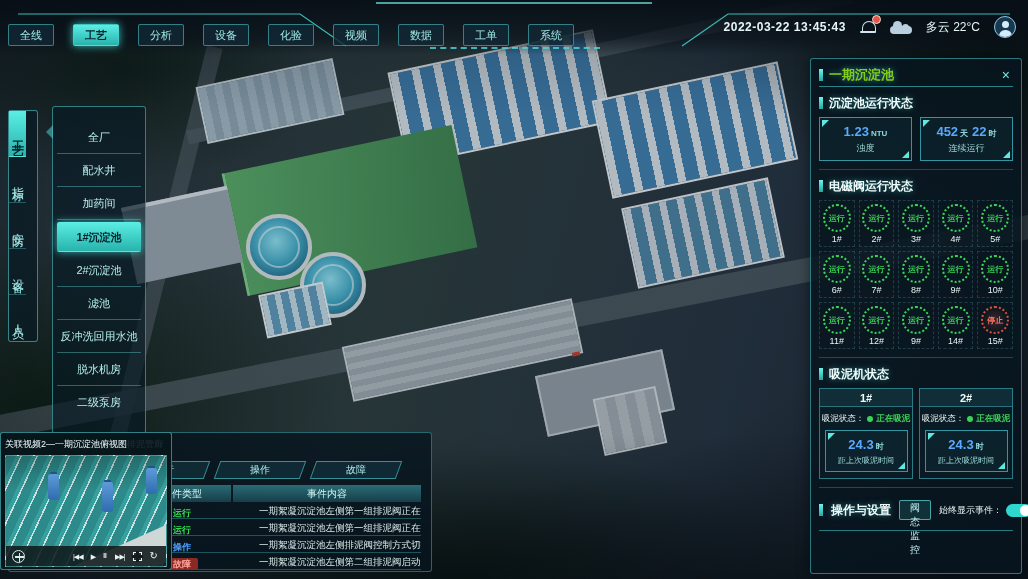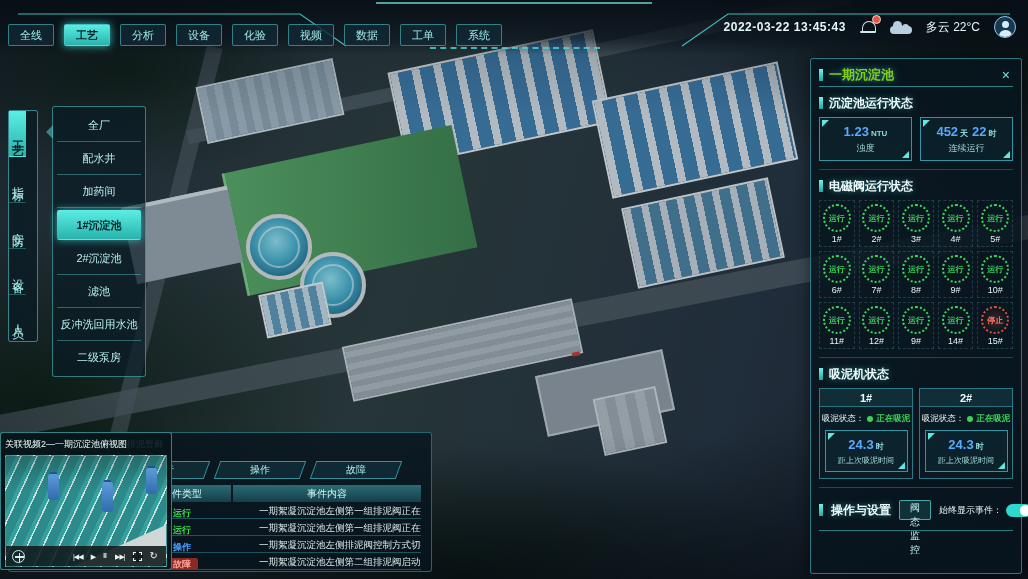--- a/index.html
+++ b/index.html
@@ -22,21 +22,21 @@
     background: radial-gradient(ellipse at 45% 45%, transparent 50%, rgba(4,10,16,.55) 95%),
                 linear-gradient(rgba(8,16,26,.35), rgba(6,12,20,.15) 20%, rgba(6,12,20,.15) 75%, rgba(4,10,16,.5)); }
   .pond { border-radius:50%; border:4px solid #cfd8da;
     background: radial-gradient(circle at 45% 40%, #8fdcec 0%, #44a8c4 45%, #236f8e 80%, #1b5a75 100%); }
   .pond::after { content:""; position:absolute; inset:8px; border-radius:50%; border:2px solid rgba(240,248,250,.55); }
 
   
   #header { position:absolute; left:0; top:0; width:1028px; height:55px; z-index:6;
     background: linear-gradient(180deg, rgba(7,14,22,.92), rgba(7,14,22,.55) 70%, transparent); }
   #hdr-deco { position:absolute; left:0; top:0; pointer-events:none; }
-  #nav-tabs { position:absolute; left:8px; top:24px; display:flex; gap:10px;align-items:flex-end; }
+  #nav-tabs { position:absolute; left:8px; top:24px; display:flex; gap:19px;align-items:flex-end; }
   .nav-tab { width:46px; height:22px; font-size:11px; cursor:pointer;
     color:#9fe8e6; background:rgba(16,40,52,.8); border:1px solid rgba(80,205,210,.55);
     border-radius:2px; font-family:inherit; }
   .nav-tab[data-active="true"] { background:linear-gradient(#5beee4,#28b3ac); color:#04222a; font-weight:bold;
     box-shadow:0 0 8px rgba(70,230,220,.8); }
   #title-wrap { position:absolute; left:364px; top:0px; width:300px; height:46px;
     background:linear-gradient(rgba(10,22,34,.95), rgba(12,28,40,.9));
     clip-path:polygon(9% 0, 91% 0, 100% 100%, 0 100%);
     display:flex; align-items:center; justify-content:center; gap:8px; }
   #logo { width:26px; height:26px; border:2px solid #45ddd6; border-radius:50%; position:relative; flex:none;
@@ -69,21 +69,21 @@
   #side-tabs { position:absolute; left:8px; top:110px; width:30px; z-index:5;
     background:rgba(8,26,36,.72); border:1px solid rgba(80,205,210,.6); border-radius:3px; }
   .side-tab { height:46px; display:flex; align-items:center; justify-content:center;
     writing-mode:vertical-rl; letter-spacing:3px; font-size:12px; color:#9fe8e6; cursor:pointer;
     border-bottom:1px solid rgba(80,205,210,.35); }
   .side-tab:last-child { border-bottom:none; }
   .side-tab[data-active="true"] { background:linear-gradient(#5beee4,#28b3ac); color:#04222a; font-weight:bold; }
 
   
   #proc-menu { position:absolute; left:52px; top:106px; width:94px; z-index:5;
-    background:rgba(8,26,36,.66); border:1px solid rgba(80,205,210,.55); border-radius:3px; padding:2px 4px; }
+    background:rgba(8,26,36,.66); border:1px solid rgba(80,205,210,.55); border-radius:3px; padding:14px 4px; }
   #proc-menu::before { content:""; position:absolute; left:-7px; top:18px; border:7px solid transparent;
     border-right-color:rgba(80,205,210,.55); border-left:none; }
   .proc-item { height:33px; line-height:32px; text-align:center; font-size:11px; color:#b8f0ee;
     border-bottom:1px solid rgba(90,215,215,.4); cursor:pointer; white-space:nowrap; }
   .proc-item:last-child { border-bottom:none; }
   .proc-item[data-active="true"] { background:linear-gradient(#5beee4,#28b3ac); color:#04222a;
     font-weight:bold; border-radius:2px; height:30px; line-height:30px; margin:2px 0; box-shadow:0 0 8px rgba(70,230,220,.7); }
 
   
   .sec-head { display:flex; align-items:center; gap:6px; }
@@ -264,20 +264,21 @@
 
   <div id="proc-menu">
 
   <div class="proc-item" data-active="false">全厂</div>
       <div class="proc-item" data-active="false">配水井</div>
       <div class="proc-item" data-active="false">加药间</div>
       <div class="proc-item" data-active="true">1#沉淀池</div>
       <div class="proc-item" data-active="false">2#沉淀池</div>
       <div class="proc-item" data-active="false">滤池</div>
       <div class="proc-item" data-active="false">反冲洗回用水池</div>
+      <div class="proc-item" data-active="false">脱水机房</div>
       <div class="proc-item" data-active="false">二级泵房</div>
     </div>
 
   <div id="right-panel">
     <div id="rp-head">
       <span class="sec-accent"></span>
       <span id="rp-title">一期沉淀池</span>
       <span id="rp-close">×</span>
     </div>
 

